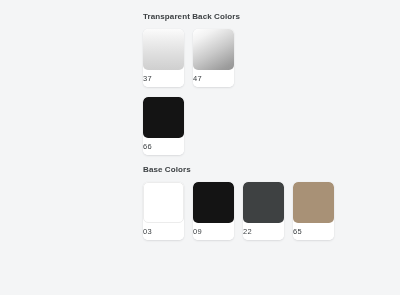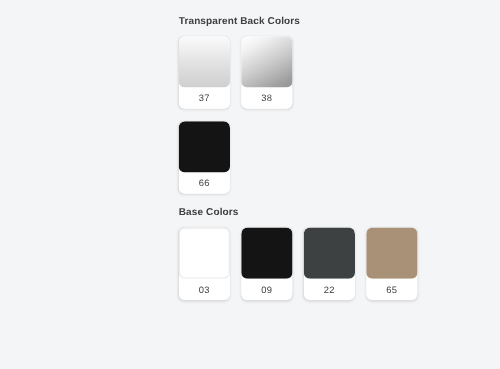--- a/index.html
+++ b/index.html
@@ -64,21 +64,20 @@
     flex: 0 0 auto;
   }
 
   .swatch.bordered {
     border: 1px solid #ececec;
   }
 
   .card-label {
     height: 17px;
     line-height: 17px;
-    text-align: center;
     font-size: 7.5px;
     color: #3c4043;
     background: #ffffff;
     letter-spacing: 0.3px;
   }
 
   
   .grad-vertical {
     background: linear-gradient(to bottom, #fbfbfb 0%, #f0f0f0 22%, #dedede 62%, #cfcfcf 100%);
   }
@@ -95,21 +94,21 @@
     <div class="section-title">Transparent Back Colors</div>
     <div class="swatch-row">
 
       <div class="color-card">
         <div class="swatch grad-vertical"></div>
         <div class="card-label">37</div>
       </div>
 
       <div class="color-card">
         <div class="swatch grad-diagonal"></div>
-        <div class="card-label">38</div>
+        <div class="card-label">47</div>
       </div>
 
     </div>
   </div>
 
   <div class="section">
     <div class="swatch-row">
 
       <div class="color-card">
         <div class="swatch" style="background: rgb(20, 20, 20);"></div>

